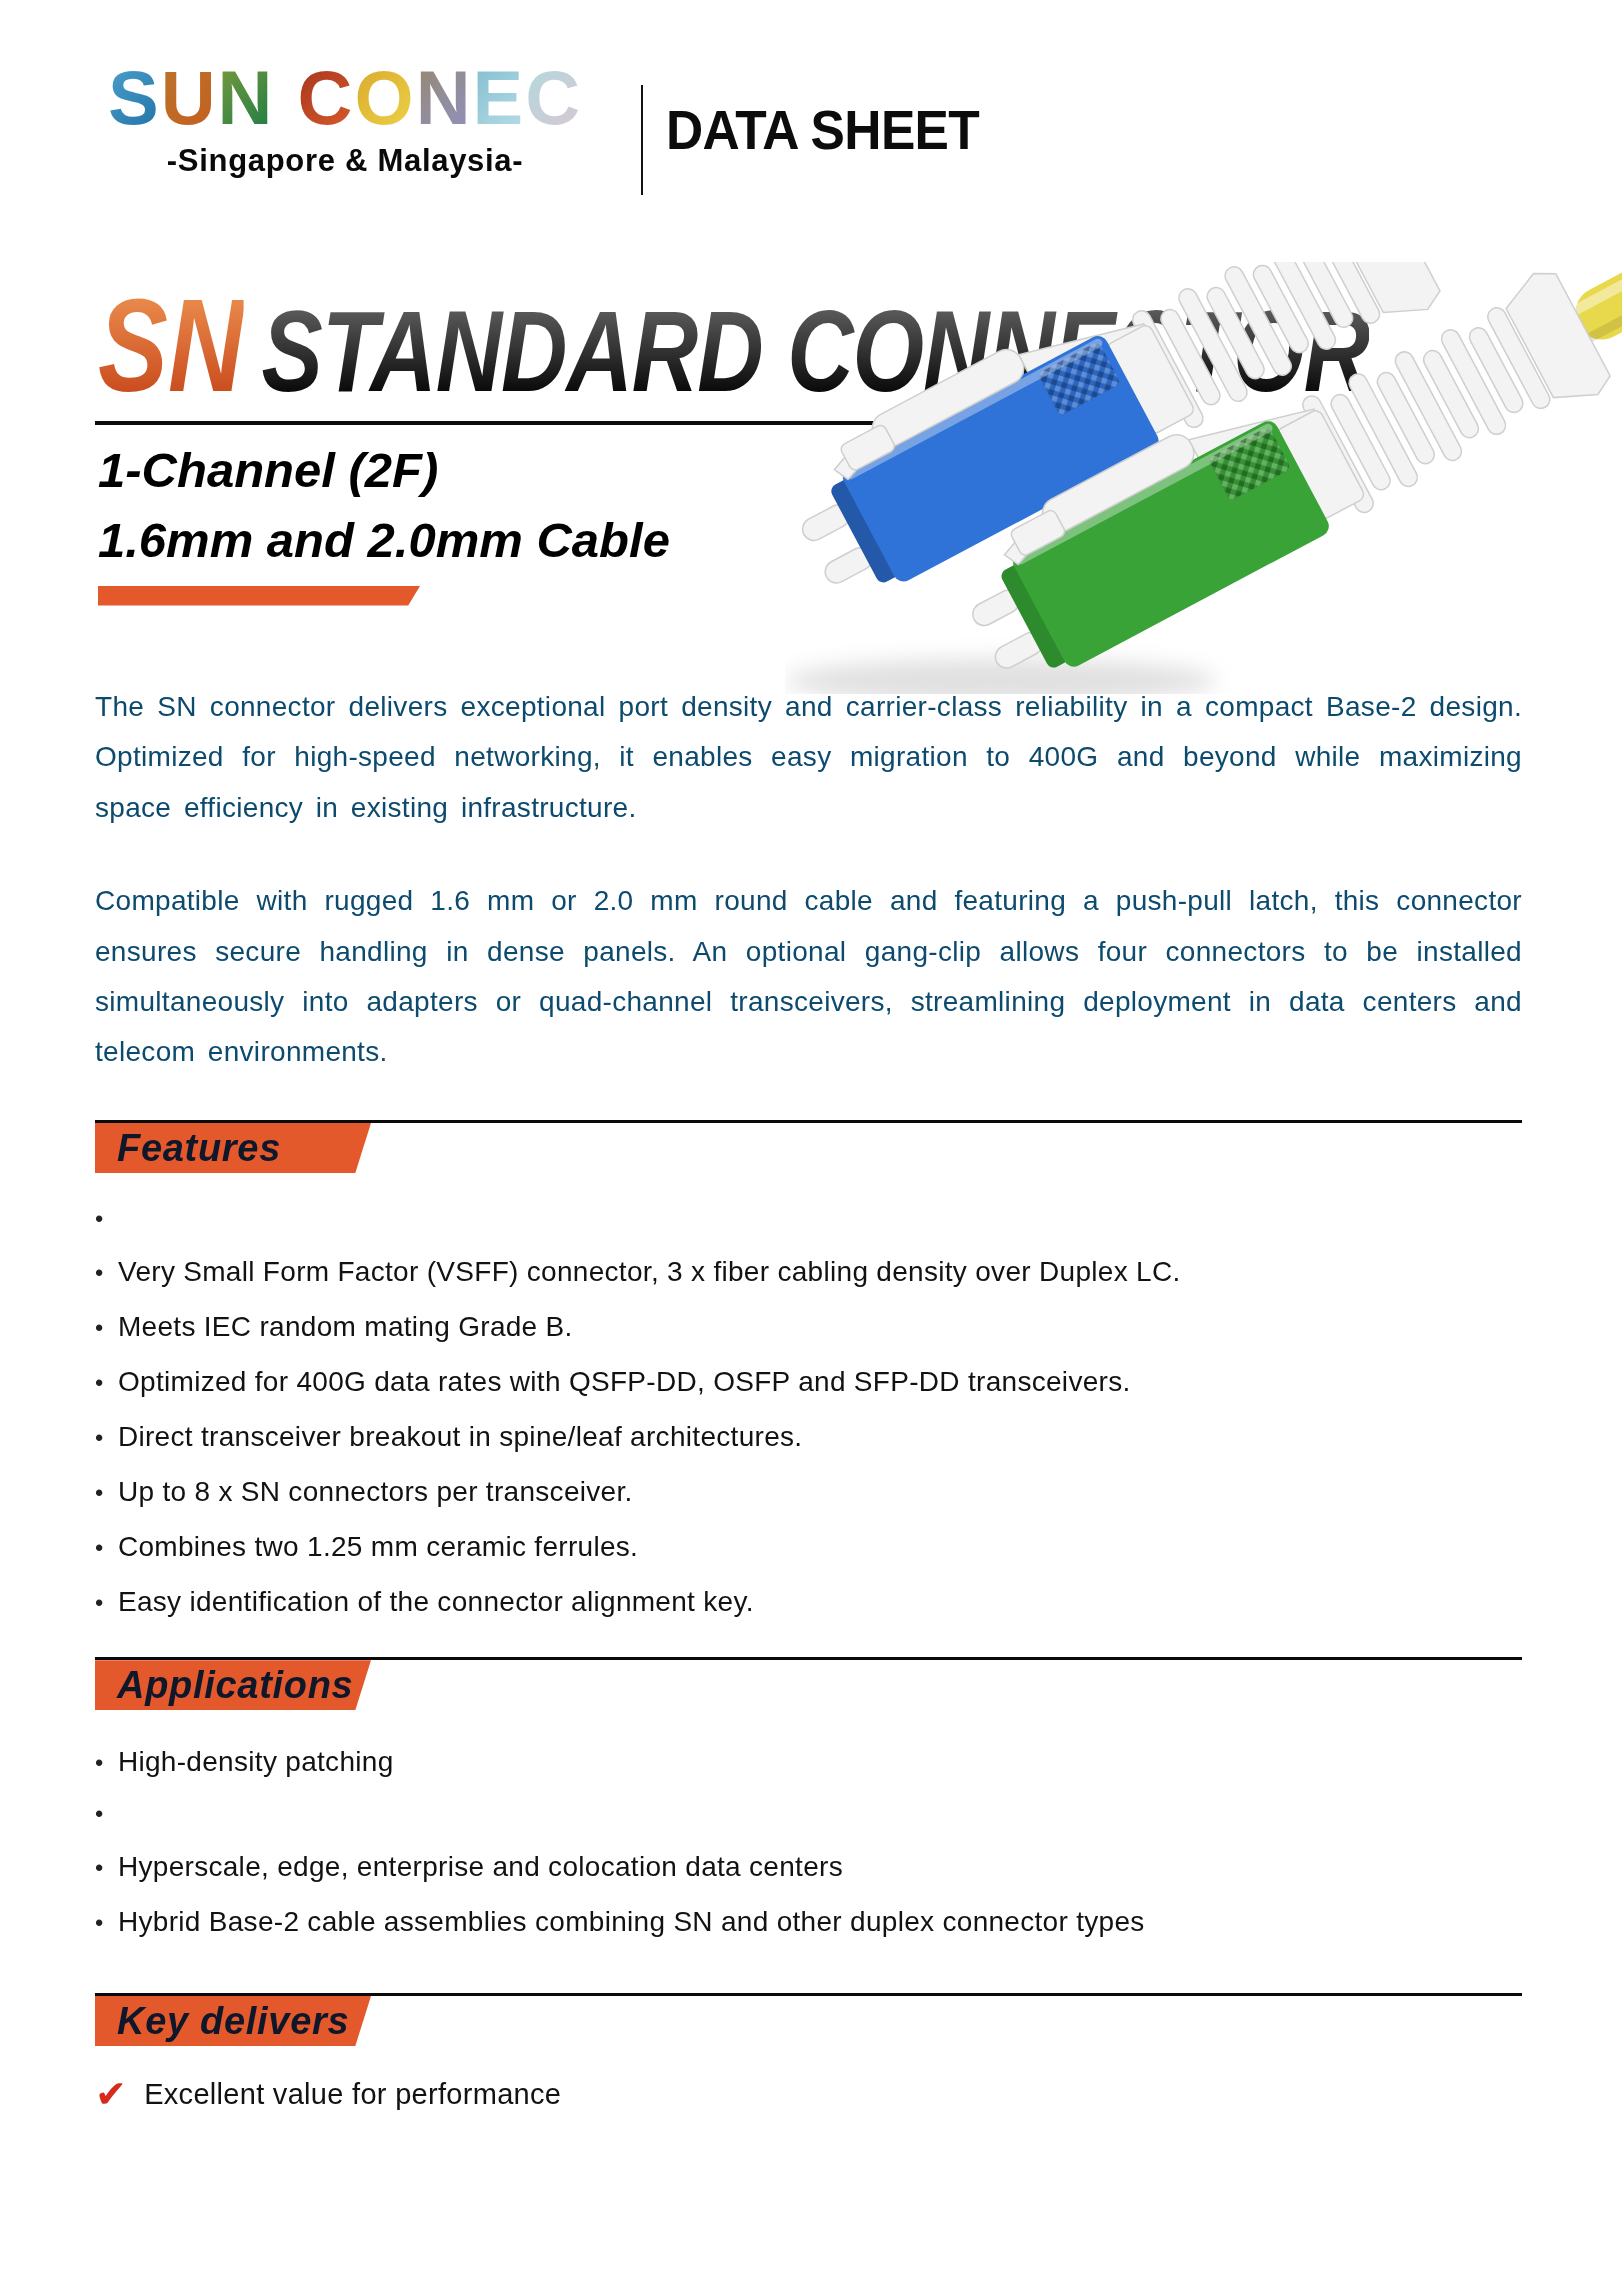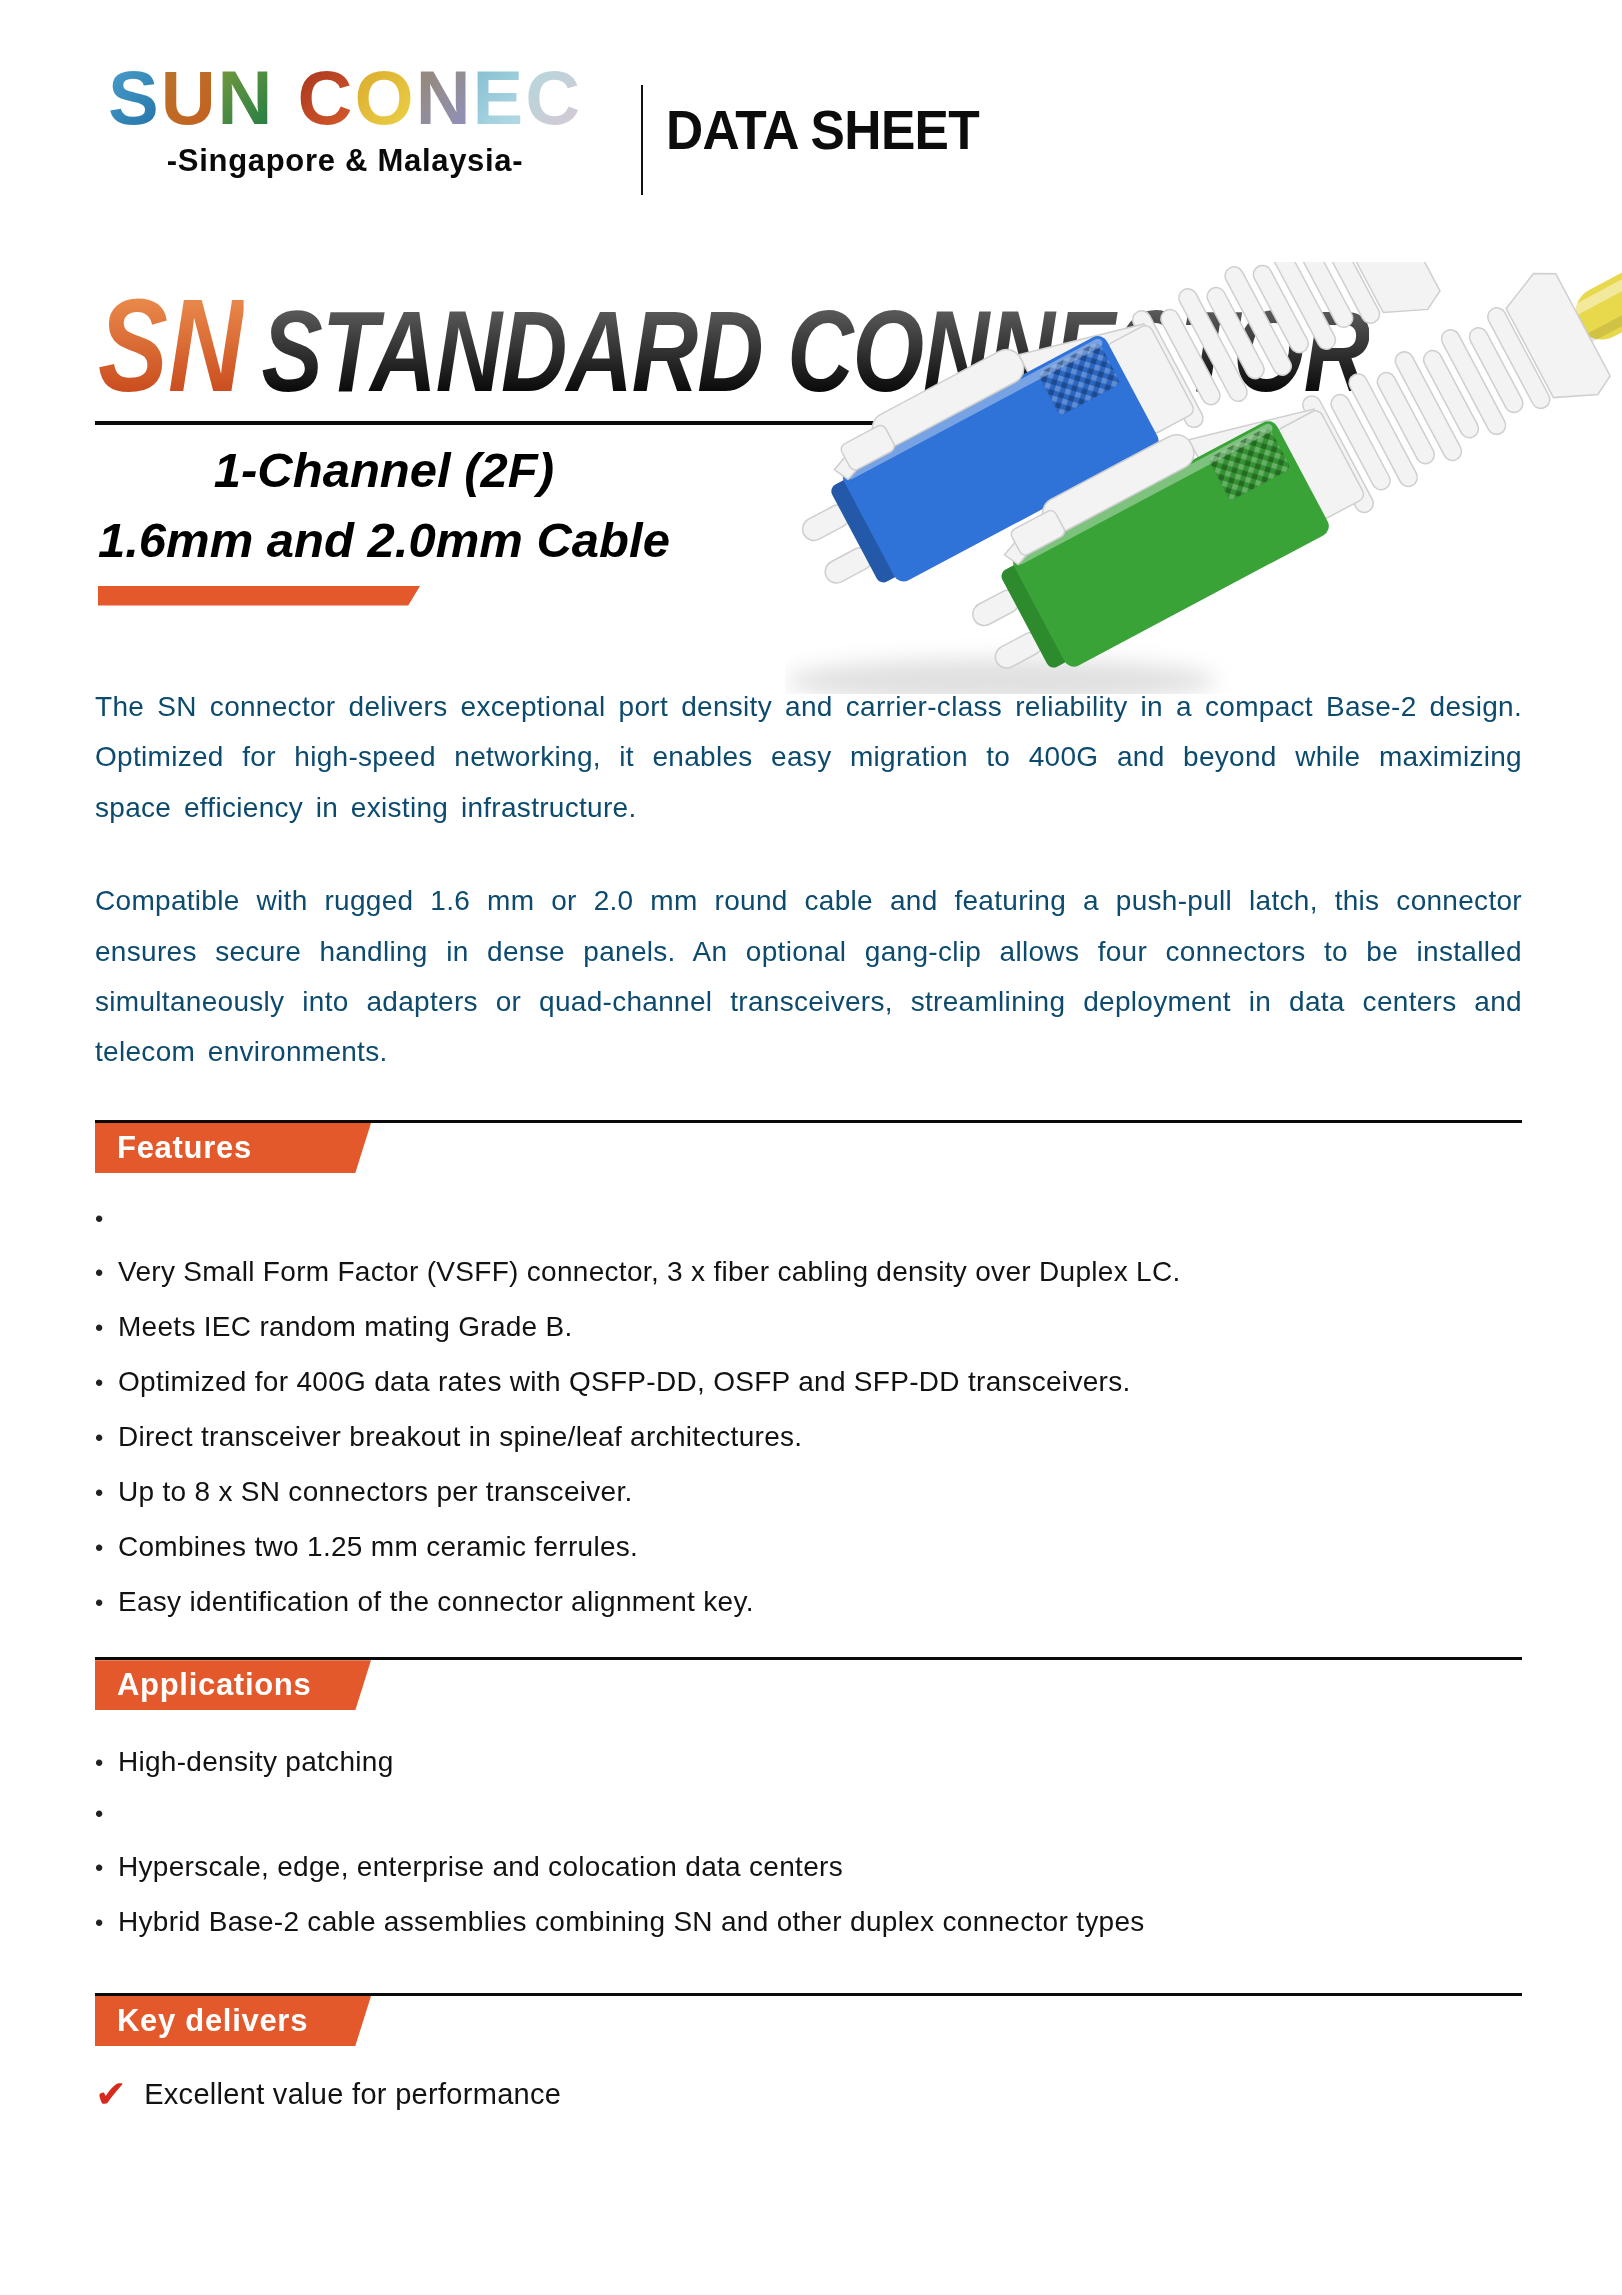--- a/index.html
+++ b/index.html
@@ -16,40 +16,40 @@
   .doc-type{position:absolute;left:666px;top:97px;font-size:56px;font-weight:bold;color:#0c0c0c;
     transform:scaleX(.92);transform-origin:left top;letter-spacing:-0.7px;white-space:nowrap;}
   
   .big-title{position:absolute;left:98px;top:280px;white-space:nowrap;transform:scaleX(.8);transform-origin:left top;
     font-style:italic;font-weight:bold;line-height:1;}
   .title-sn{font-size:131px;background-image:linear-gradient(180deg,#F29A58 0%,#C7471A 88%);
     -webkit-background-clip:text;background-clip:text;color:transparent;}
   .title-rest{font-size:115px;margin-left:19.6px;background-image:linear-gradient(180deg,#707070 0%,#060606 85%);
     -webkit-background-clip:text;background-clip:text;color:transparent;letter-spacing:-1.3px;}
   .title-rule{position:absolute;left:95px;top:421px;width:806px;height:3.9px;background:#0c0c0c;}
-  .hero-subtitle{position:absolute;left:98px;top:436px;font-style:italic;font-weight:bold;font-size:49px;line-height:1.42;color:#000;text-align:center;}
+  .hero-subtitle{position:absolute;left:98px;top:436px;font-style:italic;font-weight:bold;font-size:49px;line-height:1.42;color:#000;}
   .subtitle-bar{position:absolute;left:98px;top:586px;width:322px;height:19.6px;background:var(--accent,#E4592C);
     clip-path:polygon(0 0,100% 0,calc(100% - 11.8px) 100%,0 100%);}
   
   .product-image{position:absolute;left:785px;top:262px;width:838px;height:432px;}
   .c-blue{fill:var(--connector-blue,#2F72D8);}
   .c-green{fill:var(--connector-green,#3AA338);}
   .c-cable{fill:var(--cable-yellow,#E8D84C);}
   .c-white{fill:#f3f3f3;stroke:#cfcfcf;stroke-width:2;}
   
   .content{position:absolute;left:95px;top:682px;width:1427px;}
   .intro-p{font-size:28px;line-height:1.8;text-align:justify;letter-spacing:0.3px;word-spacing:4.6px;margin:0 0 43px 0;color:#0c4a6e;}
   .intro-p:last-of-type{margin-bottom:0;}
   .section-head{margin-top:42px;}
   .section-head.apps{margin-top:41px;text-align:center;}
   .section-head.keyb{margin-top:56px;}
   .section-rule{height:3.3px;background:#0a0a0a;}
   .section-tab{width:276px;height:50px;background:var(--accent,#E4592C);display:flex;align-items:center;
     box-sizing:border-box;padding-left:22px;clip-path:polygon(0 0,100% 0,calc(100% - 15.7px) 100%,0 100%);}
-  .section-tab .tab-label{color:#ffffff;font-weight:bold;font-size:31px;letter-spacing:0.7px;}
+  .section-tab .tab-label{color:#0f172a;font-style:italic;font-weight:bold;font-size:38px;letter-spacing:0.7px;}
   ul.bullets{list-style:none;margin:34px 0 0 0;padding:0;}
   ul.bullets.apps{margin-top:37px;}
   .bullet-item{font-size:28px;line-height:1.05;margin:0 0 25.5px 0;letter-spacing:0.3px;color:#121212;display:flex;align-items:baseline;}
   .bullet-item .glyph{font-size:23.6px;margin-right:14.4px;color:#222;}
   ul.checks{list-style:none;margin:29px 0 0 0;padding:0;}
   .check-item{font-size:29px;letter-spacing:0.3px;color:#121212;display:flex;align-items:center;margin:0 0 19.6px 0;}
   .check-item .glyph{font-family:"DejaVu Sans",sans-serif;font-size:38px;font-weight:bold;color:var(--check-red,#D62B1C);margin-right:17px;line-height:1;}
 </style>
 </head>
 <body>

